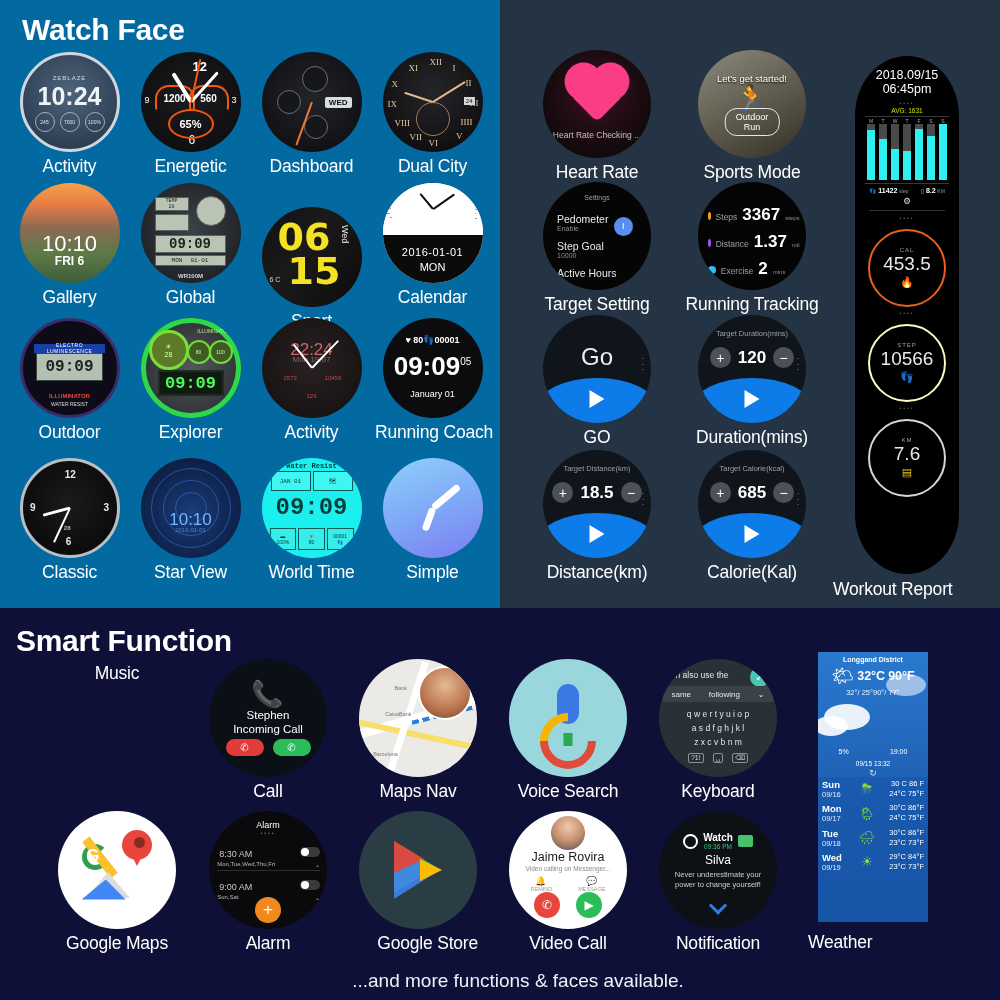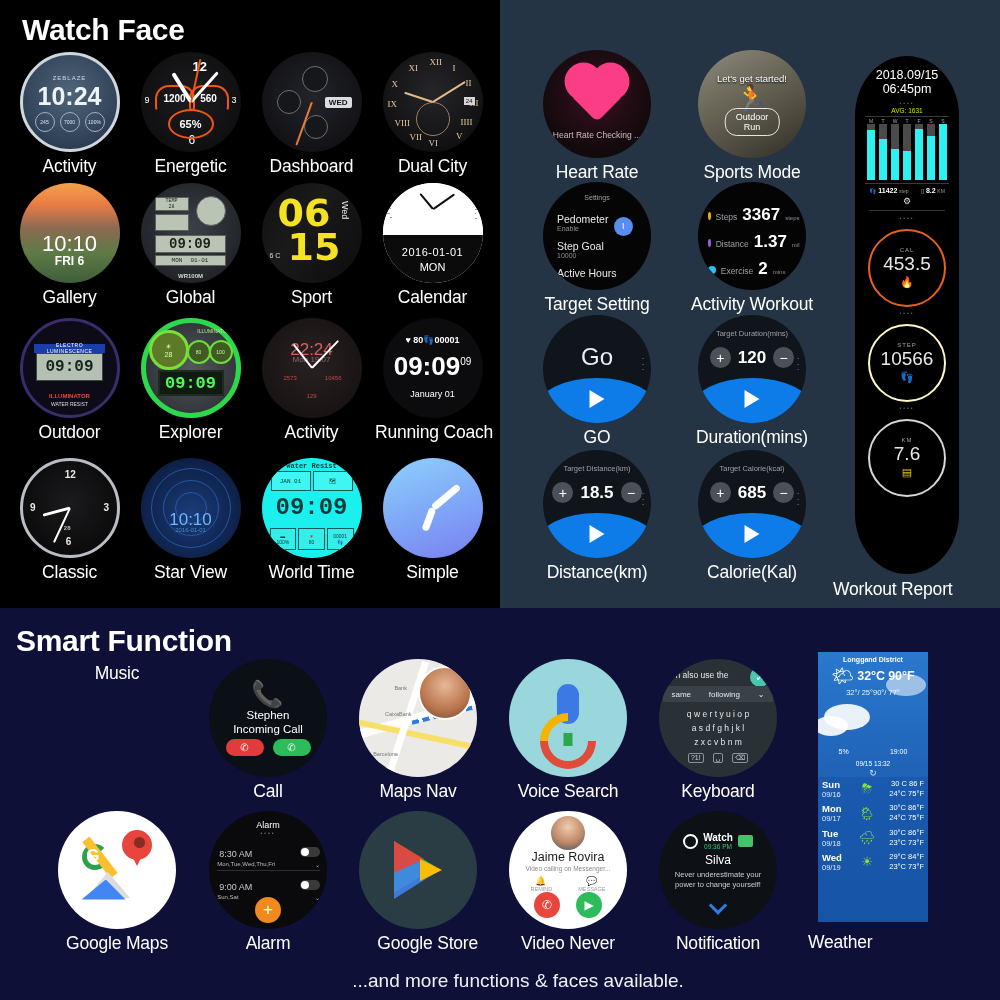--- a/index.html
+++ b/index.html
@@ -5,21 +5,21 @@
   * { margin:0; padding:0; box-sizing:border-box; }
   body {
     width:1000px; height:1000px; overflow:hidden;
     font-family:"Liberation Sans", sans-serif;
     background:#0f1038; color:#fff;
   }
   .page { position:relative; width:1000px; height:1000px; }
 
   
   .panel { position:absolute; }
-  #watch-panel  { left:0;   top:0;   width:500px; height:610px; background:#000000; }
+  #watch-panel  { left:0;   top:0;   width:500px; height:610px; background:#0369a1; }
   #workout-panel{ left:500px;top:0;  width:500px; height:610px; background:#243444; }
   #smart-panel  { left:0;   top:613px; width:1000px; height:387px; background:#0f1038; }
   .divider-h { position:absolute; left:0; top:608px; width:1000px; height:5px; background:#0f1038; }
 
   .section-title {
     font-size:30px; font-weight:bold; letter-spacing:-0.3px;
     color:#fff; position:absolute;
   }
   #watch-title   { left:22px; top:13px; }
   #smart-title   { left:16px; top:624px; }
@@ -74,21 +74,21 @@
 
   .w5 { background:linear-gradient(#f4a24a 0%, #e87b45 22%, #8c6a52 45%, #5d7a46 70%, #3f5e3a 100%); }
   .w5 .t{position:absolute;left:0;right:0;bottom:26%;font-size:22px;color:#fff;font-weight:300;}
   .w5 .d{position:absolute;left:0;right:0;bottom:15%;font-size:12px;color:#fff;font-weight:bold;}
 
   .w6 { background:radial-gradient(circle at 50% 45%, #3c4148 0%, #16181c 100%); }
   .w6 .lcd{position:absolute;background:#b9c4b4;border:1px solid #5a6159;color:#1c2420;
       font-family:"Liberation Mono",monospace;display:flex;align-items:center;justify-content:center;}
   .w6 .wr{position:absolute;left:0;right:0;bottom:4%;font-size:6px;color:#d8d8d8;font-weight:bold;}
 
-  .w7 { background:linear-gradient(125deg,#101010 0%,#1a1a1a 40%,#0c0c0c 100%); }
+  .w7 { background:linear-gradient(125deg,#101010 0%,#1a1a1a 40%,#0c0c0c 100%);margin-top:24px; }
   .w7 .big{position:absolute;font-size:38px;font-weight:bold;color:#f5e223;line-height:0.88;font-family:"DejaVu Sans",sans-serif;}
   .w7 .day{position:absolute;right:12%;top:18%;font-size:9px;color:#eee;writing-mode:vertical-rl;}
   .w7 .wx{position:absolute;left:8%;bottom:24%;font-size:7px;color:#ddd;}
 
   .w8 { background:#fff; }
   .w8 .top{position:absolute;top:0;left:0;right:0;height:52%;background:#fff;}
   .w8 .bot{position:absolute;bottom:0;left:0;right:0;height:48%;background:#0b0b0b;color:#fff;
       display:flex;flex-direction:column;align-items:center;justify-content:center;gap:3px;}
   .w8 .dt{font-size:11px;letter-spacing:0.5px;} .w8 .dw{font-size:11px;}
 
@@ -496,21 +496,21 @@
       <div class="cap">Activity</div>
     </div>
 
     <div class="cell" style="left:375px;top:318px;width:115px;">
       <div class="face w12" style="width:100px;height:100px;">
         <div class="dots"></div>
         <div class="hdr">
           <span>♥ <b>80</b></span>
           <span>👣<b>00001</b></span>
         </div>
-        <div class="t"><b>09:09</b><span>09</span></div>
+        <div class="t"><b>09:09</b><span>05</span></div>
         <div class="d">January 01</div>
       </div>
       <div class="cap">Running Coach</div>
     </div>
 
     <div class="cell" style="left:12px;top:458px;width:115px;">
       <div class="face w13" style="width:100px;height:100px;">
         <div class="tickring" style="opacity:.5"></div>
         <div class="num" style="left:45%;top:8%;">12</div>
         <div class="num" style="right:8%;top:44%;">3</div>
@@ -621,21 +621,21 @@
           <span class="vl">1.37</span>
           <span class="un">mil</span>
         </div>
         <div class="line" style="top:71%;">
           <span class="dot" style="background:#2fc0f0"></span>
           <span class="nm">Exercise</span>
           <span class="vl">2</span>
           <span class="un">mins</span>
         </div>
       </div>
-      <div class="cap">Activity Workout</div>
+      <div class="cap">Running Tracking</div>
     </div>
 
     <div class="cell" style="left:17px;top:315px;width:160px;">
       <div class="face k5" style="width:108px;height:108px;">
         <div class="go">Go</div>
         <div class="dots">·<br>·<br>·</div>
         <div class="arc"></div>
         <div class="play"></div>
       </div>
       <div class="cap">GO</div>
@@ -888,21 +888,21 @@
         <div class="sb">Video calling on Messenger...</div>
         <div class="acts">
           <div class="act"><i>🔔</i><span>REMIND</span></div>
           <div class="act"><i>💬</i><span>MESSAGE</span></div>
         </div>
         <div class="btns">
           <div class="b" style="background:#e8453c;">✆</div>
           <div class="b" style="background:#2cbd5a;">▶</div>
         </div>
       </div>
-      <div class="cap">Video Never</div>
+      <div class="cap">Video Call</div>
     </div>
 
     <div class="cell" style="left:658px;top:198px;width:120px;">
       <div class="face s10" style="width:118px;height:118px;">
         <div class="hd">
           <div class="wi"></div>
           <div>
             <div class="wt">Watch</div>
             <div class="tm">09:36 PM</div>
           </div>

